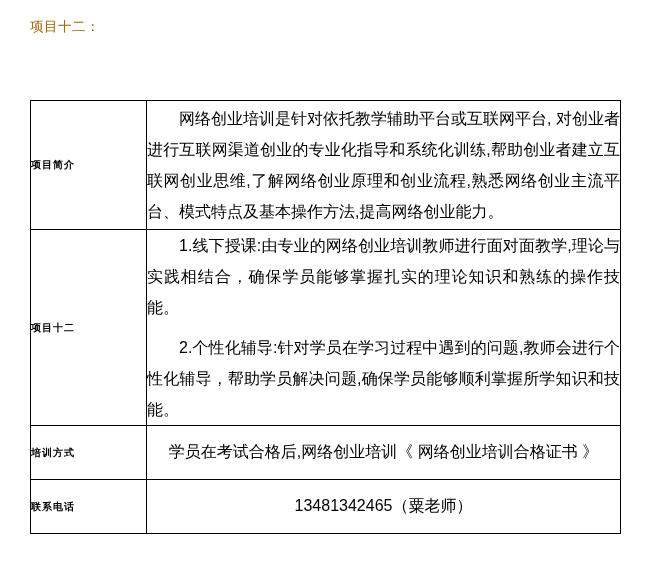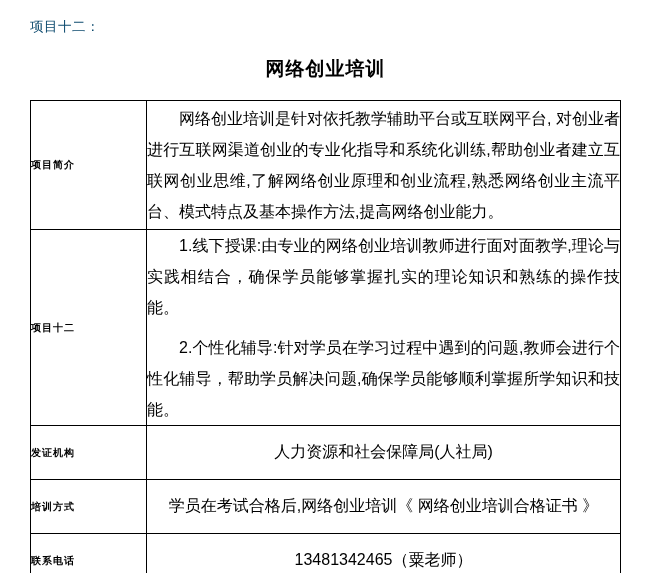--- a/index.html
+++ b/index.html
@@ -18,21 +18,21 @@
     position: relative;
     width: 651px;
     height: 573px;
     box-sizing: border-box;
   }
   .project-label {
     position: absolute;
     left: 30px;
     top: 18px;
     font-size: 13.5px;
-    color: #0c4a6e;
+    color: #a16207;
     letter-spacing: 0.5px;
   }
   .doc-title {
     position: absolute;
     left: 0;
     top: 56px;
     width: 651px;
     text-align: center;
     font-size: 19px;
     font-weight: bold;
@@ -80,43 +80,38 @@
   .row-method .value-cell { height: 126px; }
   .row-short .value-cell { height: 34px; }
 </style>
 </head>
 <body>
 
 <div class="page">
 
   <div class="project-label">项目十二：</div>
 
-  <div class="doc-title">网络创业培训</div>
 
   <table class="info-table">
     <tbody>
       <tr class="row-intro">
         <td class="label-cell">项目简介</td>
         <td class="value-cell">
           <p class="para">网络创业培训是针对依托教学辅助平台或互联网平台, 对创业者进行互联网渠道创业的专业化指导和系统化训练,帮助创业者建立互联网创业思维,了解网络创业原理和创业流程,熟悉网络创业主流平台、模式特点及基本操作方法,提高网络创业能力。</p>
         </td>
       </tr>
 
       <tr class="row-method">
         <td class="label-cell">项目十二</td>
         <td class="value-cell">
           <p class="para">1.线下授课:由专业的网络创业培训教师进行面对面教学,理论与实践相结合，确保学员能够掌握扎实的理论知识和熟练的操作技能。</p>
           <p class="para">2.个性化辅导:针对学员在学习过程中遇到的问题,教师会进行个性化辅导，帮助学员解决问题,确保学员能够顺利掌握所学知识和技能。</p>
         </td>
       </tr>
 
-      <tr class="row-short">
-        <td class="label-cell">发证机构</td>
-        <td class="value-cell centered">人力资源和社会保障局(人社局)</td>
-      </tr>
 
       <tr class="row-short">
         <td class="label-cell">培训方式</td>
         <td class="value-cell centered">学员在考试合格后,网络创业培训《 网络创业培训合格证书 》</td>
       </tr>
 
 
       <tr class="row-short">
         <td class="label-cell">联系电话</td>
         <td class="value-cell centered">13481342465（粟老师）</td>

